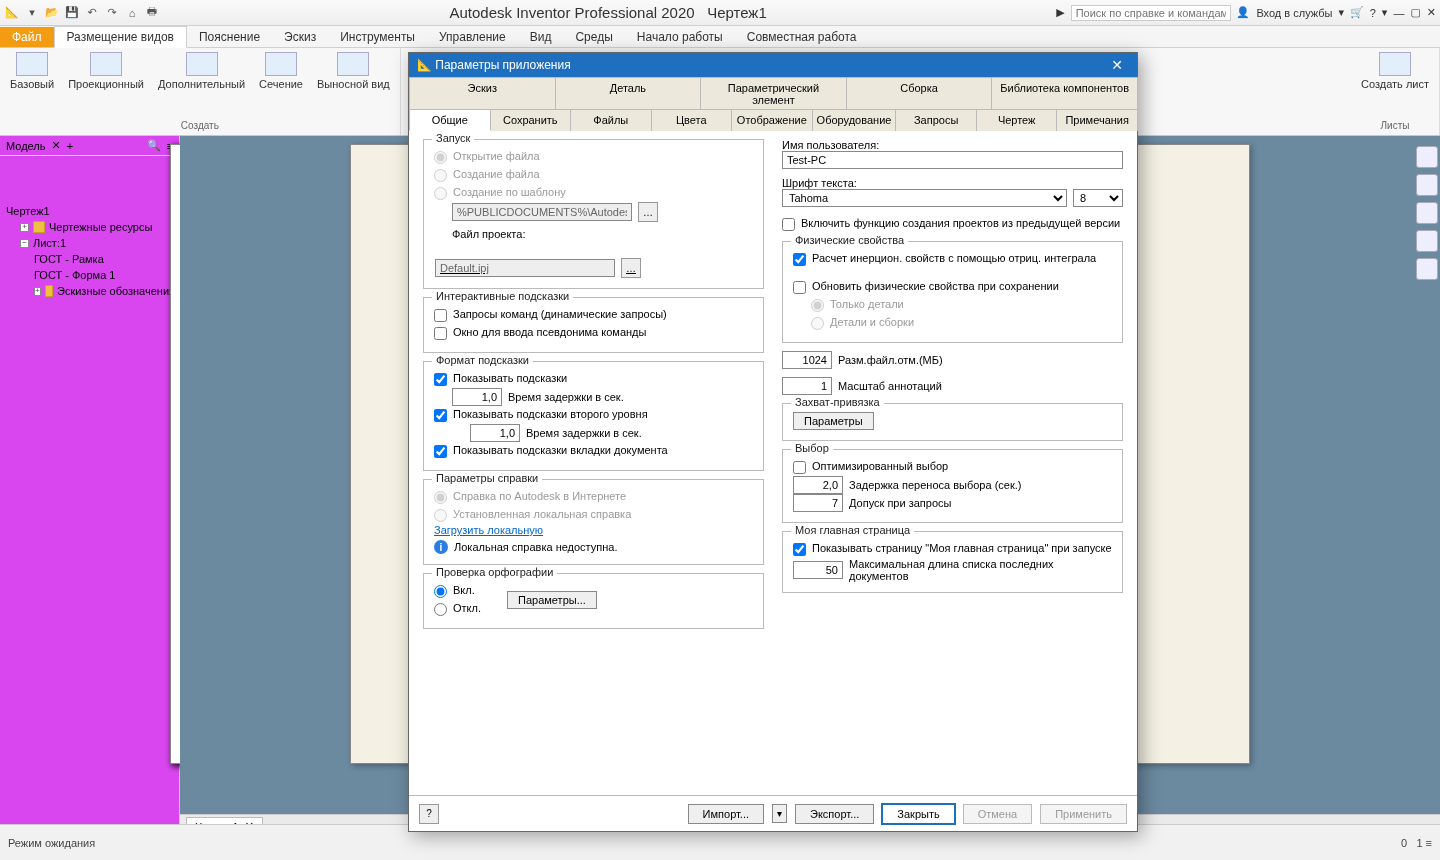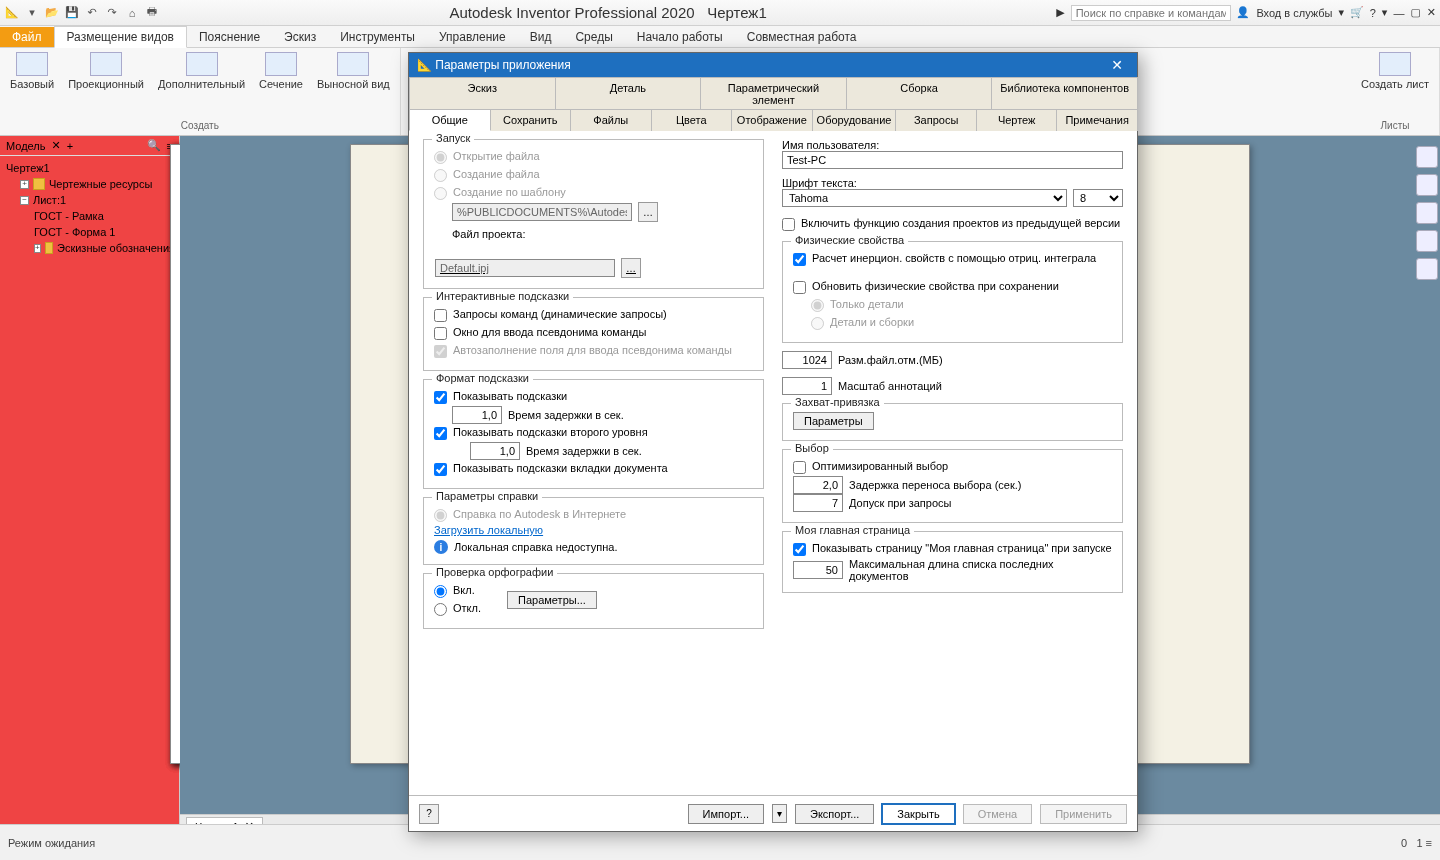--- a/index.html
+++ b/index.html
@@ -14,21 +14,21 @@
 .file-tab { background: #f39c12; color: #fff; padding: 3px 12px; font-size: 12px; }
 .rtab { padding: 3px 12px; font-size: 12px; color: #333; cursor: pointer; }
 .rtab.active { background: #fff; border: 1px solid #d0d0d0; border-bottom: 1px solid #fff; position: relative; top:1px; }
 .ribbon-body { height: 88px; background: #f7f7f7; border-bottom: 1px solid #c8c8c8; display: flex; }
 .rgroup { border-right: 1px solid #dcdcdc; padding: 4px 10px; display: flex; flex-direction: column; align-items: center; justify-content: space-between; }
 .rgroup-items { display: flex; gap: 14px; }
 .ritem { display: flex; flex-direction: column; align-items: center; gap: 2px; font-size: 11px; color: #333; cursor:pointer; }
 .ritem-icon { width: 32px; height: 24px; background: #e3eefb; border: 1px solid #aac; }
 .rgroup-label { font-size: 10px; color: #666; }
 .main { position: absolute; top: 136px; left: 0; right: 0; bottom: 22px; display: flex; }
-.model-panel { width: 180px; background: #ef4444; border-right: 1px solid #ccc; display:flex; flex-direction:column; }
+.model-panel { width: 180px; background: #d946ef; border-right: 1px solid #ccc; display:flex; flex-direction:column;gap:43px; }
 .model-head { display:flex; align-items:center; padding:3px 6px; border-bottom:1px solid #ddd; font-size:11px; gap:6px;}
 .model-head .spacer{flex:1;}
 .tree { padding: 4px 2px; font-size: 11px; }
 .tree-item { padding: 2px 2px 2px 14px; white-space: nowrap; display:flex; align-items:center; gap:4px; cursor:pointer;}
 .tree-item.l1{padding-left:4px;} .tree-item.l2{padding-left:18px;} .tree-item.l3{padding-left:32px;}
 .tfold{width:9px;height:9px;border:1px solid #888;display:inline-flex;align-items:center;justify-content:center;font-size:8px;line-height:1;color:#444;background:#fff;}
 .ticon{width:12px;height:12px;background:#f0c040;border:1px solid #c9a020;}
 .ticon.sheet{background:#fff;border:1px solid #888;}
 .canvas { flex:1; background:#6b8aa0; position:relative; }
 .sheet { position:absolute; left:170px; top:8px; width:900px; height:620px; background:#f4f1e4; border:1px solid #888; box-shadow:2px 2px 6px rgba(0,0,0,.3);}
@@ -279,24 +279,20 @@
       <div class="group">
         <span class="group-title">Интерактивные подсказки</span>
         <label class="chk">
             <input type="checkbox" style="">
             <span>Запросы команд (динамические запросы)</span>
           </label>
         <label class="chk">
             <input type="checkbox" style="">
             <span>Окно для ввода псевдонима команды</span>
           </label>
-        <label class="chk disabled">
-            <input type="checkbox" disabled="" checked="" style="">
-            <span>Автозаполнение поля для ввода псевдонима команды</span>
-          </label>
       </div>
 
       <div class="group">
         <span class="group-title">Формат подсказки</span>
         <label class="chk">
             <input type="checkbox" checked="" style="">
             <span>Показывать подсказки</span>
           </label>
         <div class="field-row" style="margin-left:18px;">
             <input class="spin" value="1,0" style="">
@@ -314,20 +310,24 @@
             <input type="checkbox" checked="" style="">
             <span>Показывать подсказки вкладки документа</span>
           </label>
       </div>
 
       <div class="group">
         <span class="group-title">Параметры справки</span>
         <label class="rad disabled">
             <input type="radio" disabled="" checked="" style="">
             <span>Справка по Autodesk в Интернете</span>
+          </label>
+        <label class="rad disabled">
+            <input type="radio" disabled="" style="">
+            <span>Установленная локальная справка</span>
           </label>
         <div><a class="linkish">Загрузить локальную</a></div>
         <div class="field-row" style="margin-top:4px;">
             <span class="info-ico">i</span>
             <span>Локальная справка недоступна.</span>
           </div>
       </div>
 
       <div class="group">
         <span class="group-title">Проверка орфографии</span>

